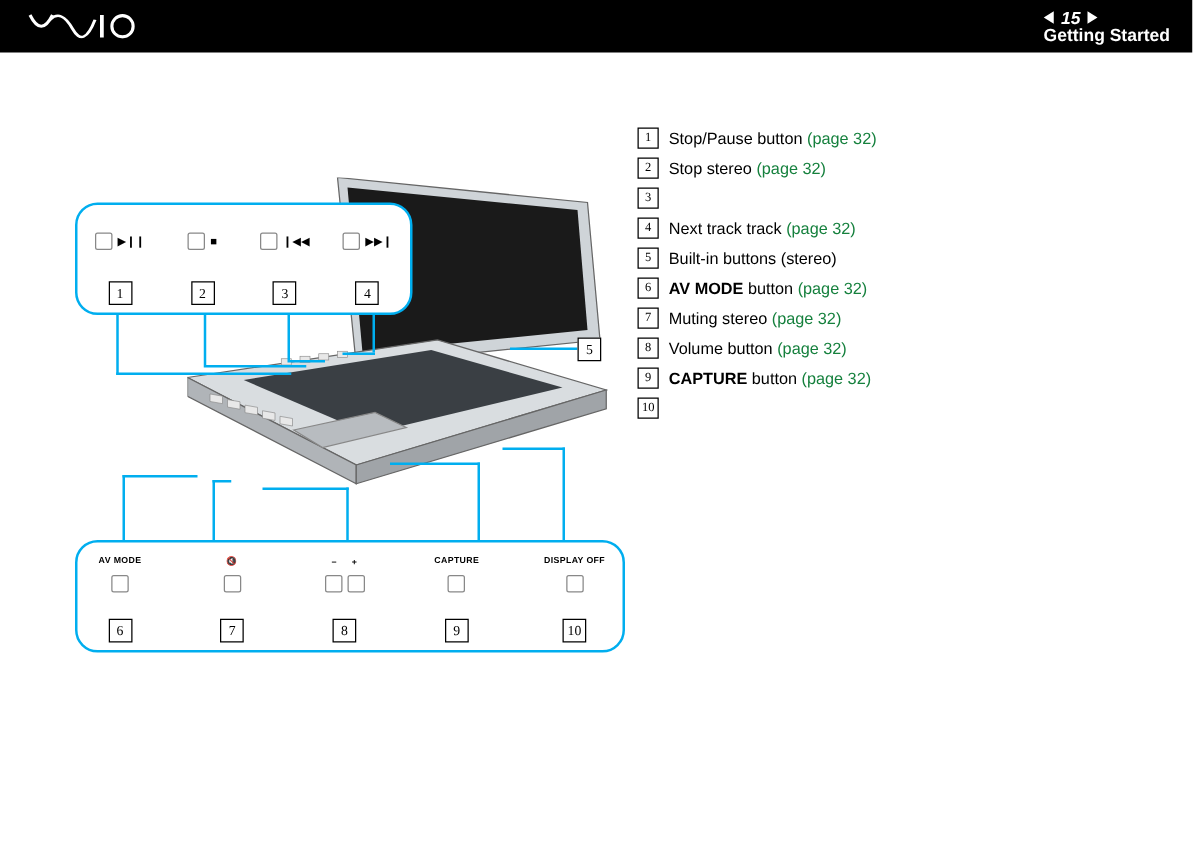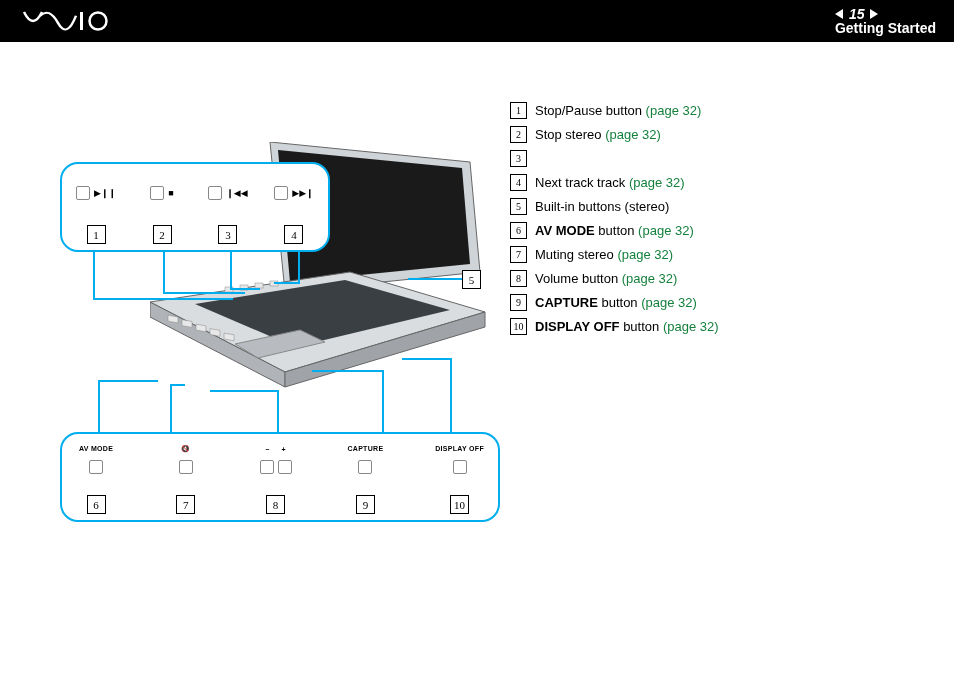--- a/index.html
+++ b/index.html
@@ -248,21 +248,20 @@
       <div class="feature-row">
         <span class="boxnum">8</span>
         <span class="feature-text"><span>Volume button</span> <span class="page-link">(page 32)</span></span>
       </div>
       <div class="feature-row">
         <span class="boxnum">9</span>
         <span class="feature-text"><span class="strong">CAPTURE</span><span> button</span> <span class="page-link">(page 32)</span></span>
       </div>
       <div class="feature-row">
         <span class="boxnum">10</span>
-        <span class="feature-text"><span class="strong">DISPLAY OFF</span><span> button</span> <span class="page-link">(page 32)</span></span>
       </div>
     </div>
 
   <div class="diagram">
 
     <div class="laptop-placeholder">
       <svg viewBox="0 0 340 250" width="340" height="250">
 
         <polygon points="120,0 320,20 330,130 135,150" fill="#cfd4d8" stroke="#666"></polygon>
         <polygon points="128,8 312,26 320,122 140,140" fill="#1a1a1a"></polygon>

